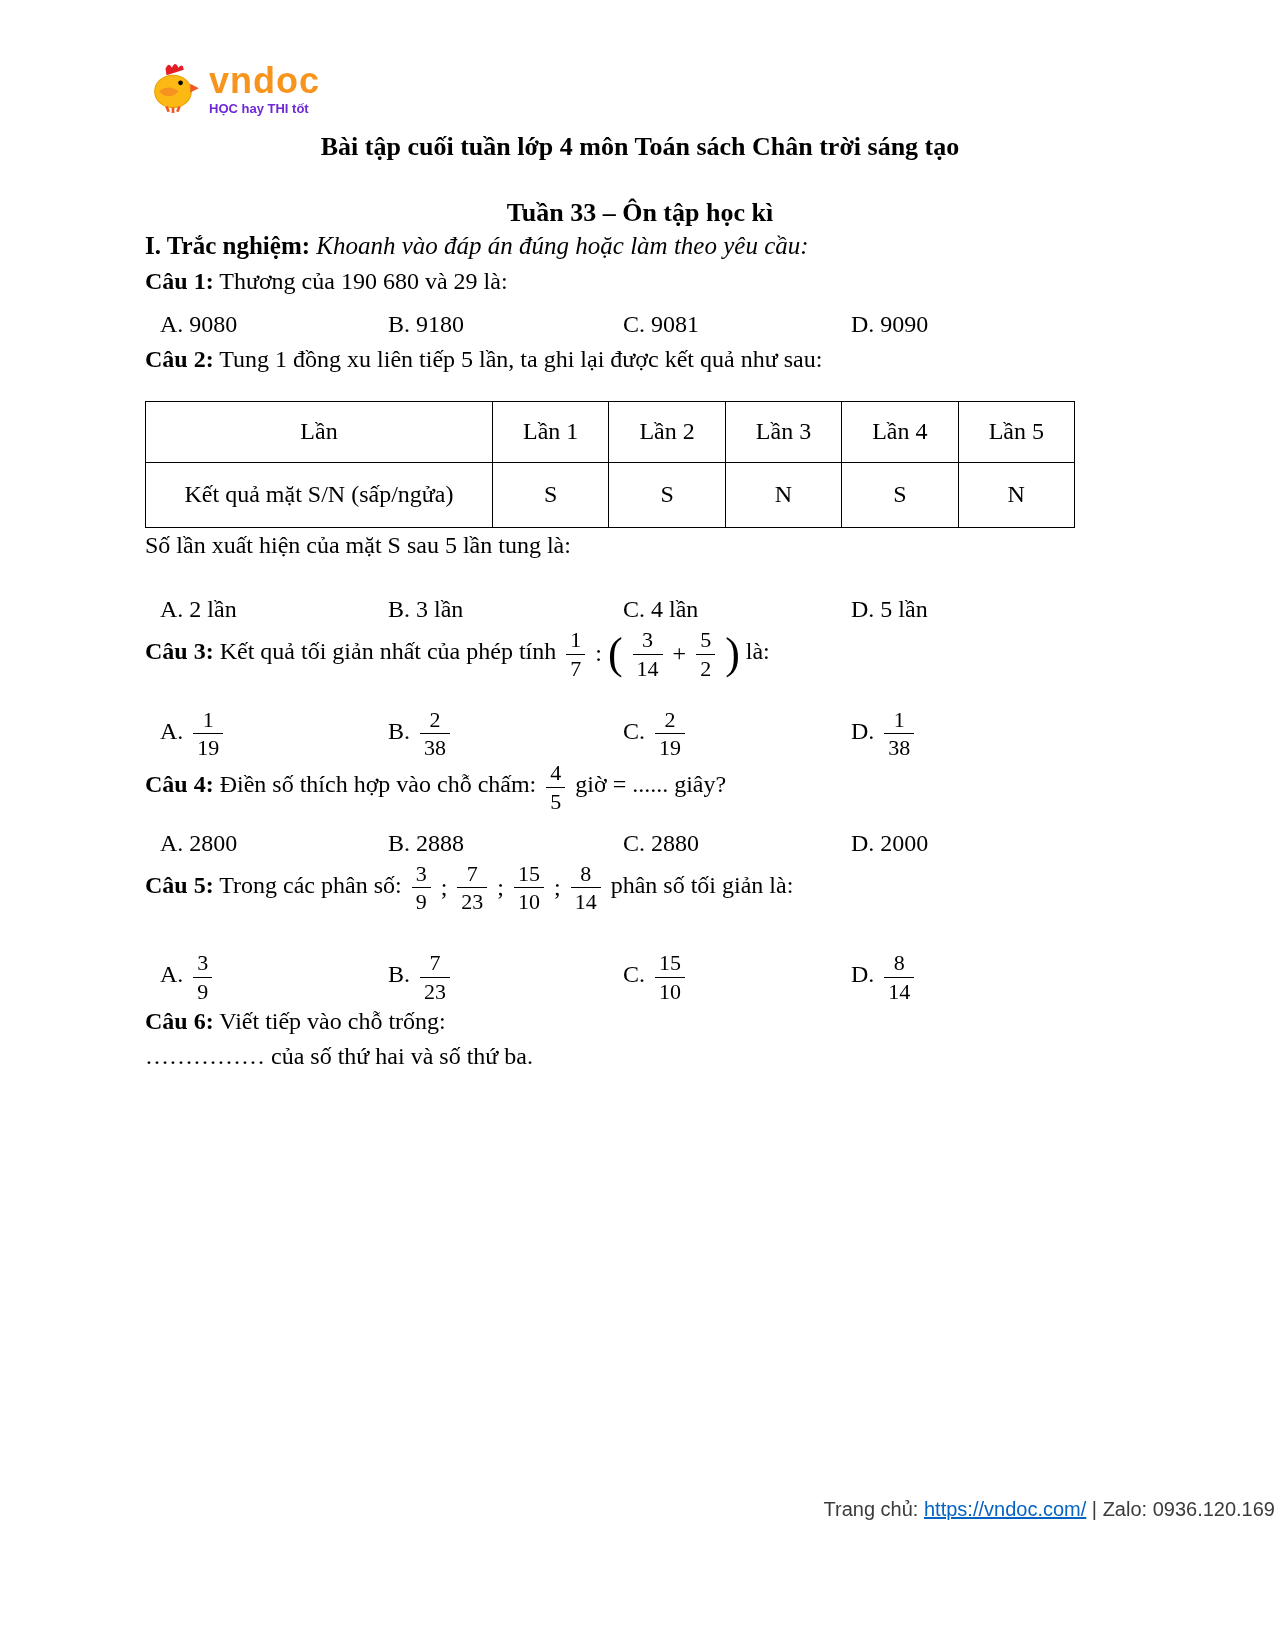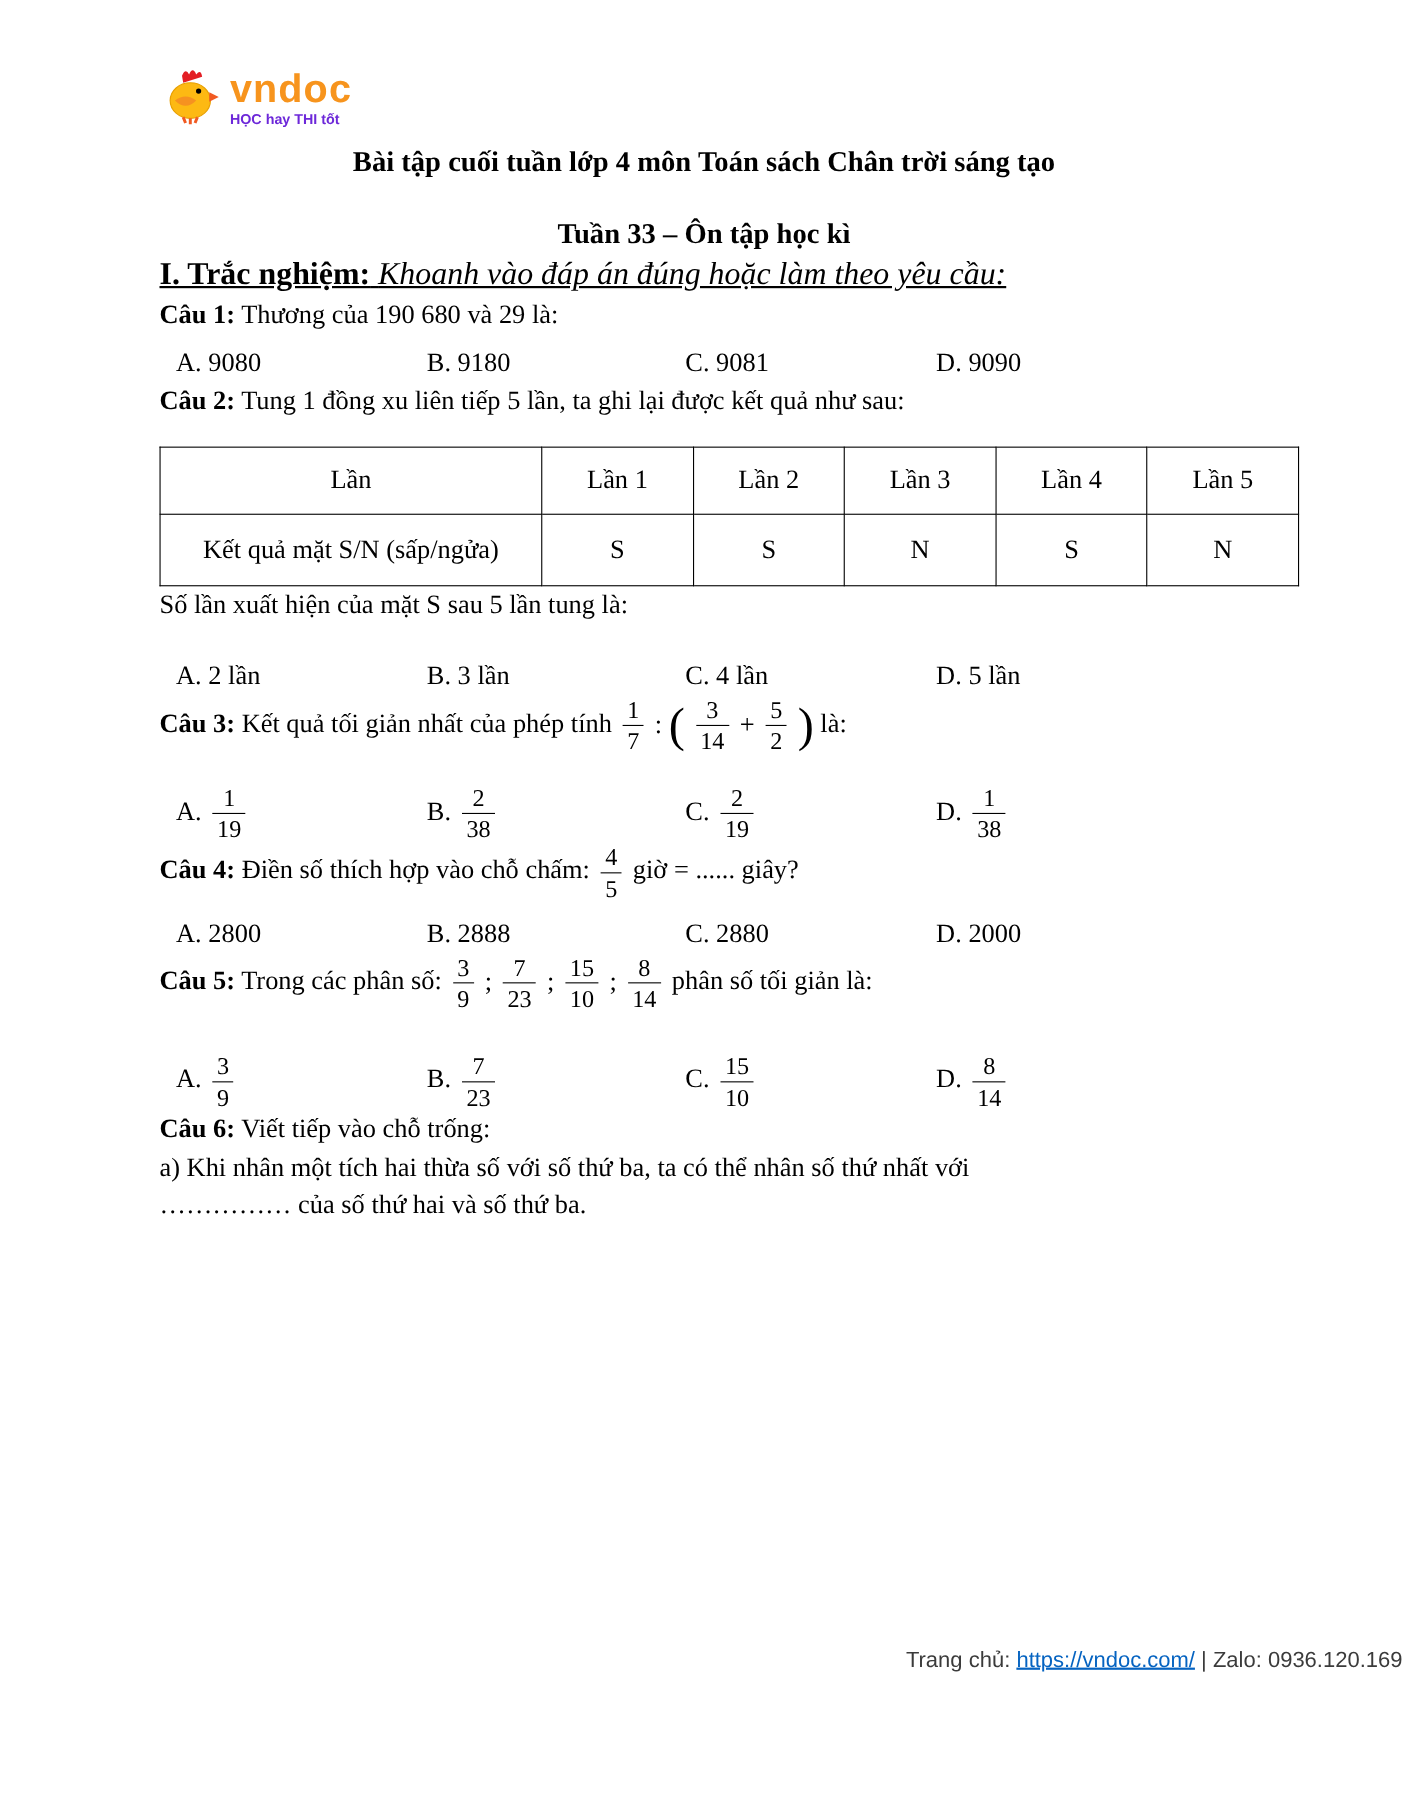--- a/index.html
+++ b/index.html
@@ -23,21 +23,21 @@
   }
   .tagline {
     font-family: "Liberation Sans", sans-serif;
     font-weight: bold; font-size: 13px; color: #6d28d9; margin-top: 3px;
   }
 
   
   .title { text-align: center; font-weight: bold; font-size: 26px; margin-top: 10px; }
   .subtitle { text-align: center; font-weight: bold; font-size: 26px; margin-top: 36px; }
 
-  .section { margin-top: 96px; font-size: 29px; text-decoration: underline; }
+  .section { margin-top: 96px; font-size: 25px; }
   .section .slabel { font-weight: bold; }
   .italic { font-style: italic; }
 
   p.q { margin: 0; line-height: 1.45; }
   .qlabel { font-weight: bold; }
 
   
   .opts {
     display: grid;
     grid-template-columns: 228px 235px 228px auto;
@@ -50,21 +50,21 @@
   .frac {
     display: inline-block; vertical-align: middle; text-align: center;
     font-size: 22px; line-height: 1.15; margin: 0 4px;
   }
   .frac .fn { display: block; border-bottom: 1.5px solid #000; padding: 0 4px 1px; }
   .frac .fd { display: block; padding: 1px 4px 0; }
   .paren { font-size: 44px; vertical-align: middle; line-height: 1; font-weight: normal; }
   .op { vertical-align: middle; }
 
   
-  table.ctable { border-collapse: collapse; margin-top: 24px; table-layout: fixed; width: 1036px; }
+  table.ctable { border-collapse: collapse; margin-top: 24px; table-layout: fixed; width: 930px; }
   table.ctable td { border: 1px solid #000; text-align: center; vertical-align: middle; font-size: 24px; padding: 0 4px; }
   table.ctable tr.hrow td { height: 60px; }
   table.ctable tr.drow td { height: 64px; }
   td.col0 { width: 338px; }
 
   
   .mt-q1 { margin-top: 28px; }
   .mt-opts { margin-top: 8px; }
   .mt-q2 { margin-top: 10px; }
   .mt-after-table { margin-top: 8px; }
@@ -211,21 +211,20 @@
     <div class="opt"><span>A.</span> <span class="frac"><span class="fn">3</span><span class="fd">9</span></span></div>
     <div class="opt"><span>B.</span> <span class="frac"><span class="fn">7</span><span class="fd">23</span></span></div>
     <div class="opt"><span>C.</span> <span class="frac"><span class="fn">15</span><span class="fd">10</span></span></div>
     <div class="opt"><span>D.</span> <span class="frac"><span class="fn">8</span><span class="fd">14</span></span></div>
   </div>
 
   <p class="q mt-q6">
     <span class="qlabel">Câu 6:</span>
     <span>Viết tiếp vào chỗ trống:</span>
   </p>
-  <p class="q mt-pa1">a) Khi nhân một tích hai thừa số với số thứ ba, ta có thể nhân số thứ nhất với</p>
   <p class="q mt-pa2">…………… của số thứ hai và số thứ ba.</p>
 
 </div>
 
 <div class="footer">
   <span>Trang chủ:</span>
   <a class="flink">https://vndoc.com/</a>
   <span>|</span>
   <span>Zalo: 0936.120.169</span>
 </div>

